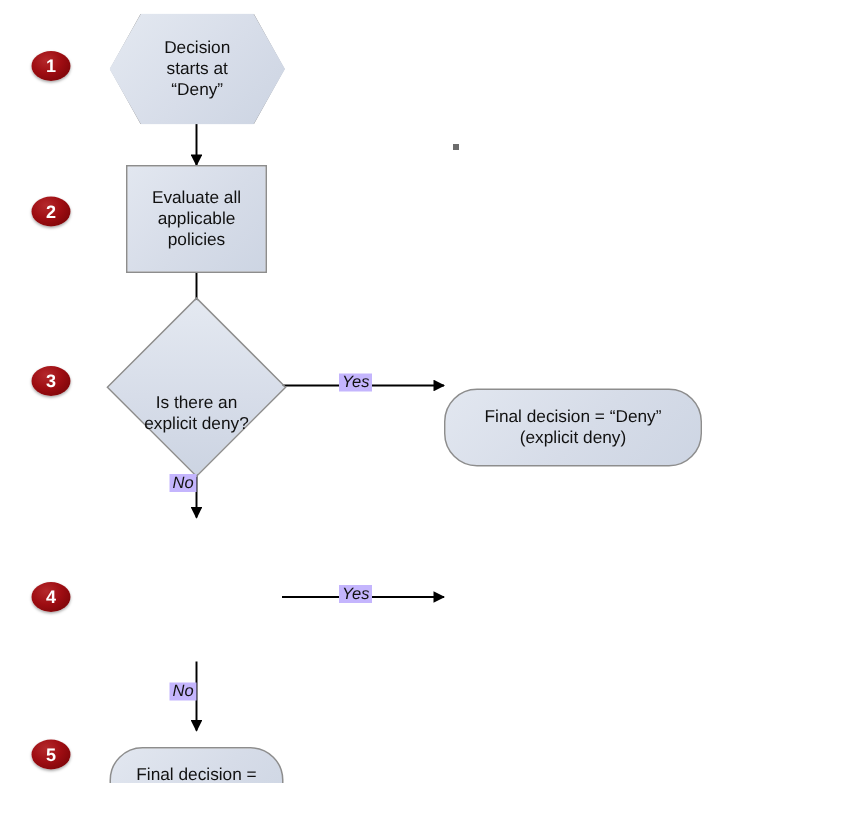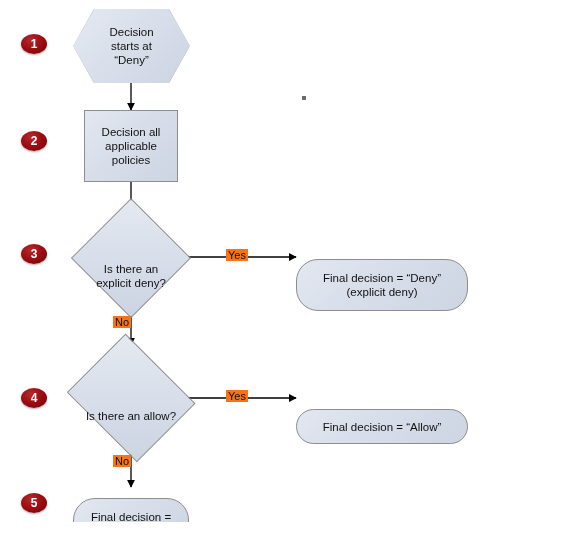--- a/index.html
+++ b/index.html
@@ -97,24 +97,25 @@
   }
 
   
   .pill { border-radius: 22px; margin-top: 28px; }
 
   
   .edge-label {
     position: absolute;
     font-size: 11px;
     color: #111111;
-    background: #f97316;
+    background: #c4b5fd;
     padding: 0 2px;
     font-family: "Liberation Sans", sans-serif;
     white-space: nowrap;
+    font-style: italic;
   }
 
   .speck {
     position: absolute;
     width: 4px;
     height: 4px;
     background: #6c6c6c;
   }
 </style>
 </head>
@@ -146,49 +147,42 @@
     <polygon points="21,1 96,1 116,37 96,73 21,73 1,37" fill="none" stroke="#8d8d8d" stroke-width="1.2"></polygon>
   </svg>
 
   <div class="node hex" style="left:73px; top:9px; width:117px; height:74px;">
     <span class="txt">Decision
 starts at
 “Deny”</span>
   </div>
 
   <div class="node rect" style="left:84px; top:110px; width:94px; height:72px;">
-    <span class="txt">Decision all
+    <span class="txt">Evaluate all
 applicable
 policies</span>
   </div>
 
   <div class="node diamond" style="left:71px; top:198px; width:120px; height:120px;">
     <span class="dia-shape"></span>
     <span class="txt">Is there an
 explicit deny?</span>
   </div>
 
-  <div class="node diamond" style="left:61px; top:339px; width:140px; height:118px;">
-    <span class="dia-shape"></span>
-    <span class="txt">Is there an allow?</span>
-  </div>
 
   <div class="node pill" style="left:73px; top:470px; width:116px; height:52px;">
     <span class="txt">Final decision =
 “Deny”</span>
   </div>
 
   <div class="node pill" style="left:296px; top:231px; width:172px; height:52px;">
     <span class="txt">Final decision = “Deny”
 (explicit deny)</span>
   </div>
 
-  <div class="node pill" style="left:296px; top:381px; width:172px; height:35px;">
-    <span class="txt">Final decision = “Allow”</span>
-  </div>
 
   <span class="edge-label" style="left:226px; top:249px;">Yes</span>
 
   <span class="edge-label" style="left:113px; top:316px;">No</span>
 
   <span class="edge-label" style="left:226px; top:390px;">Yes</span>
 
   <span class="edge-label" style="left:113px; top:455px;">No</span>
 
   <div class="badge" style="left:21px; top:34px;">1</div>

